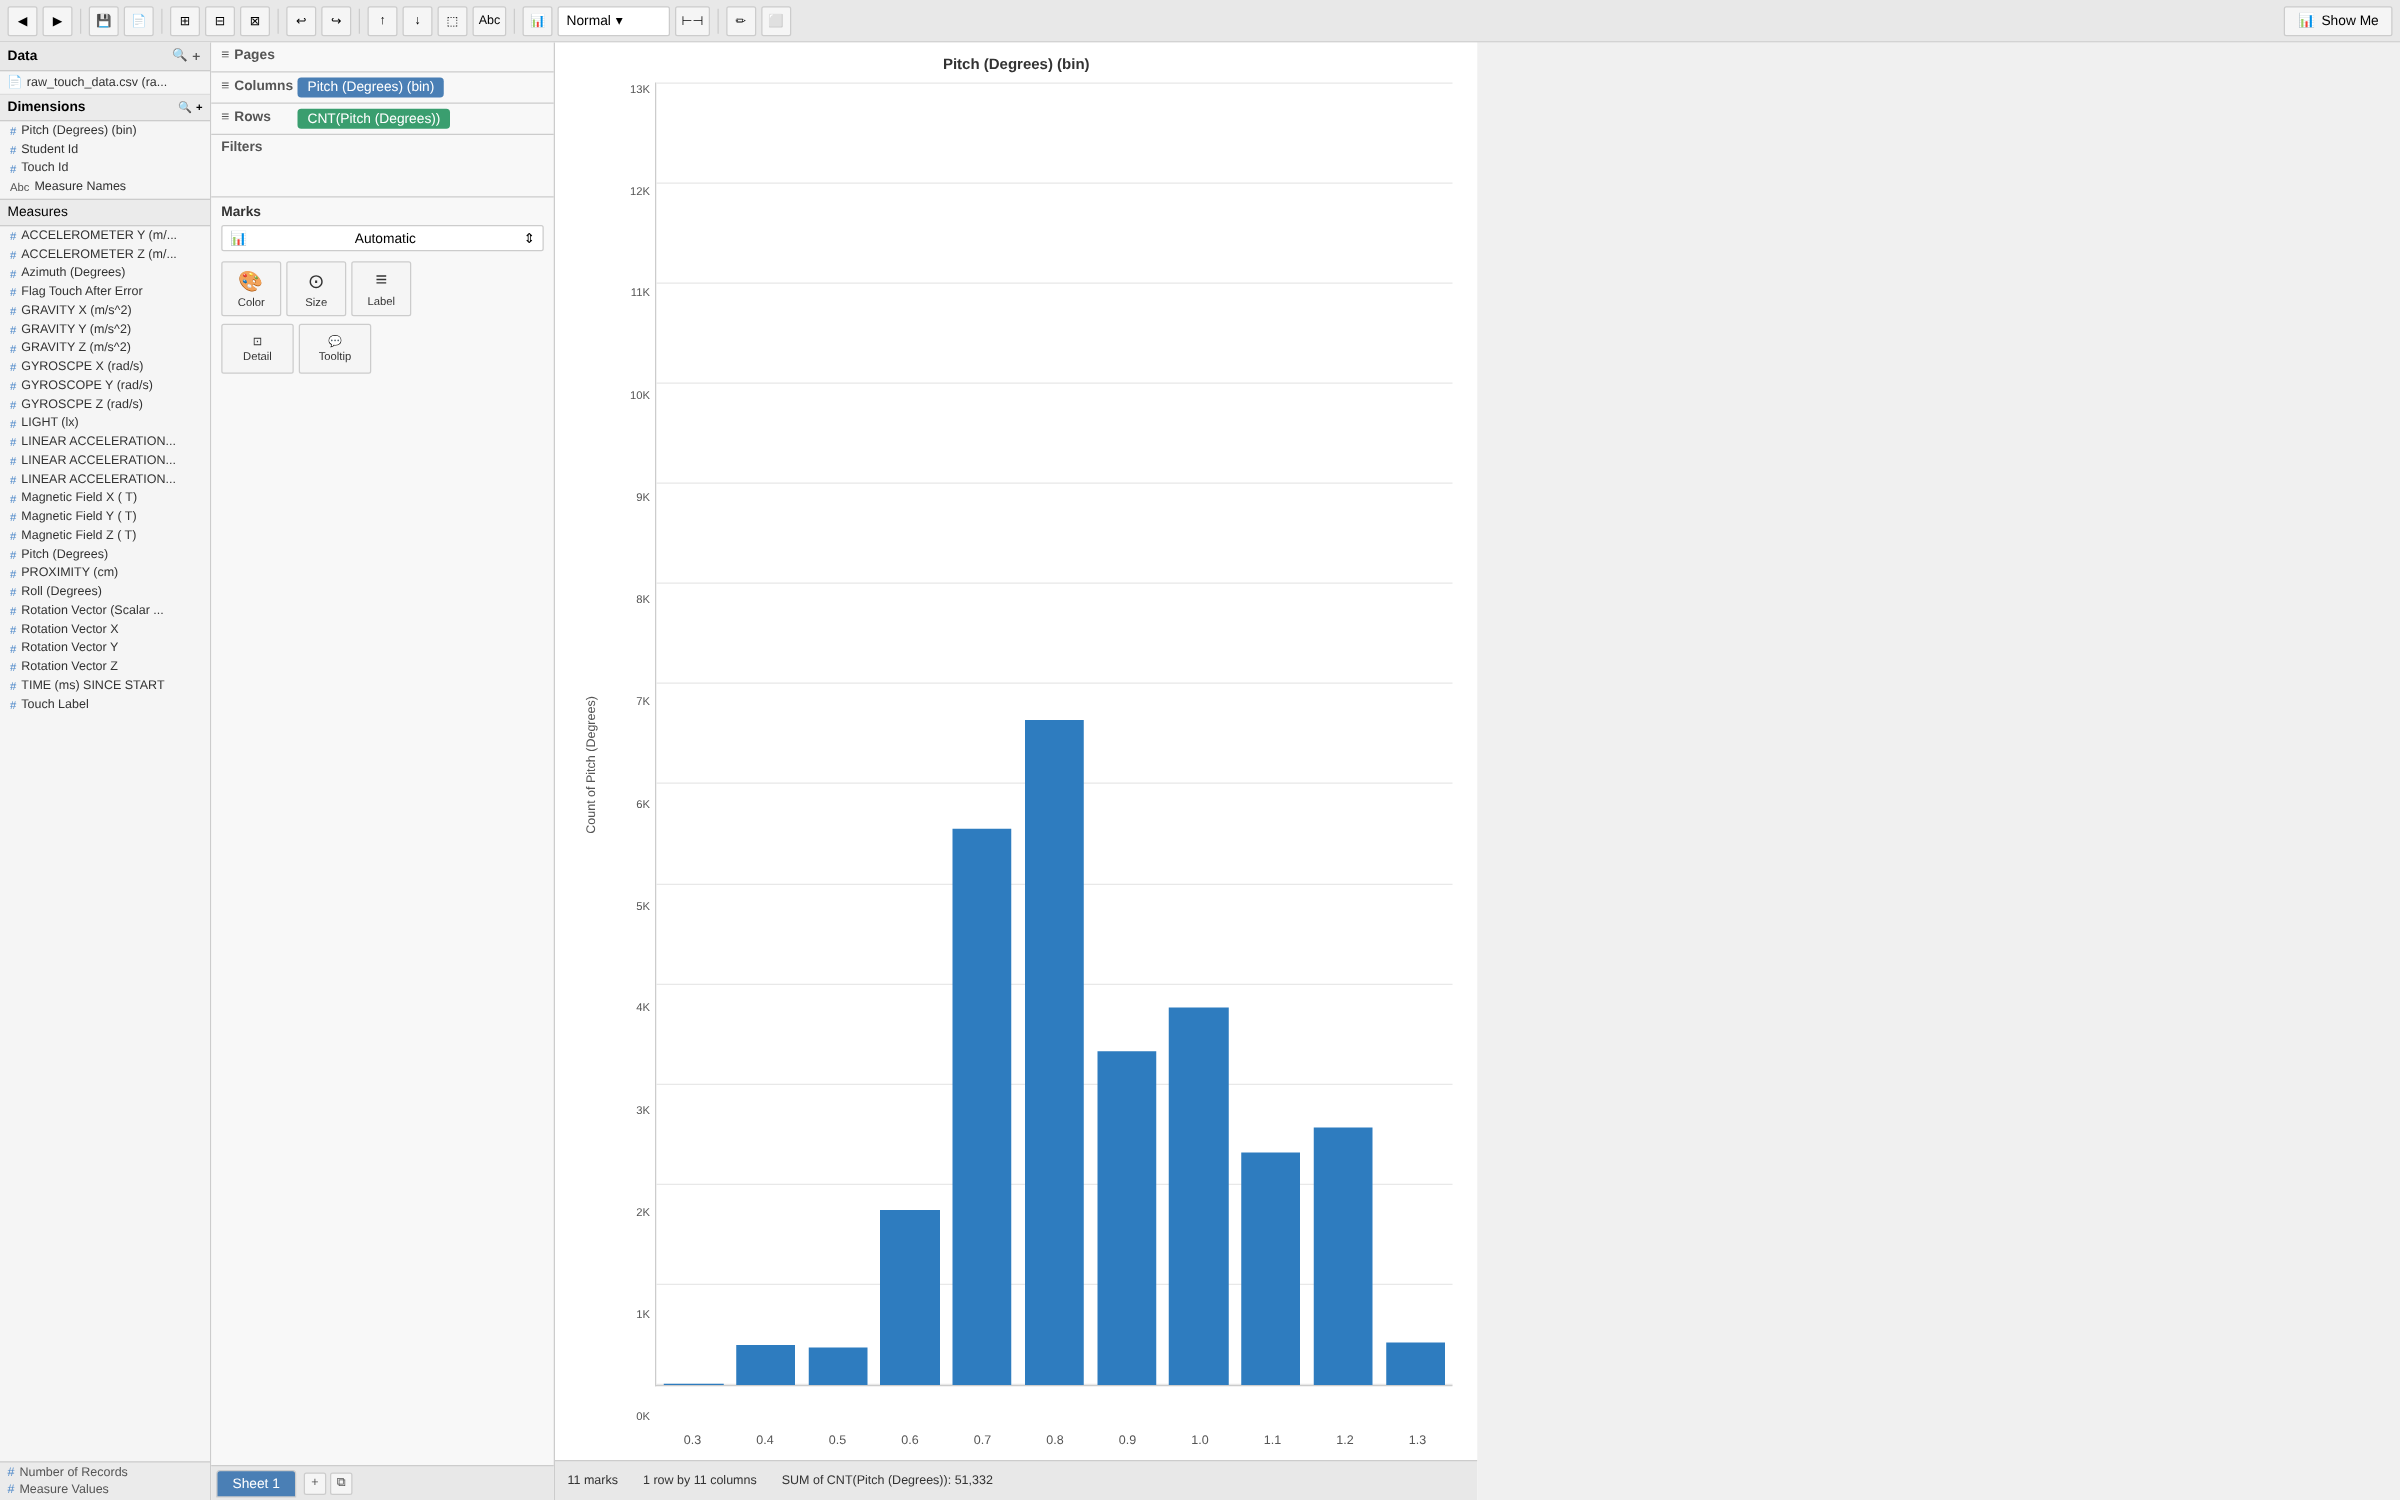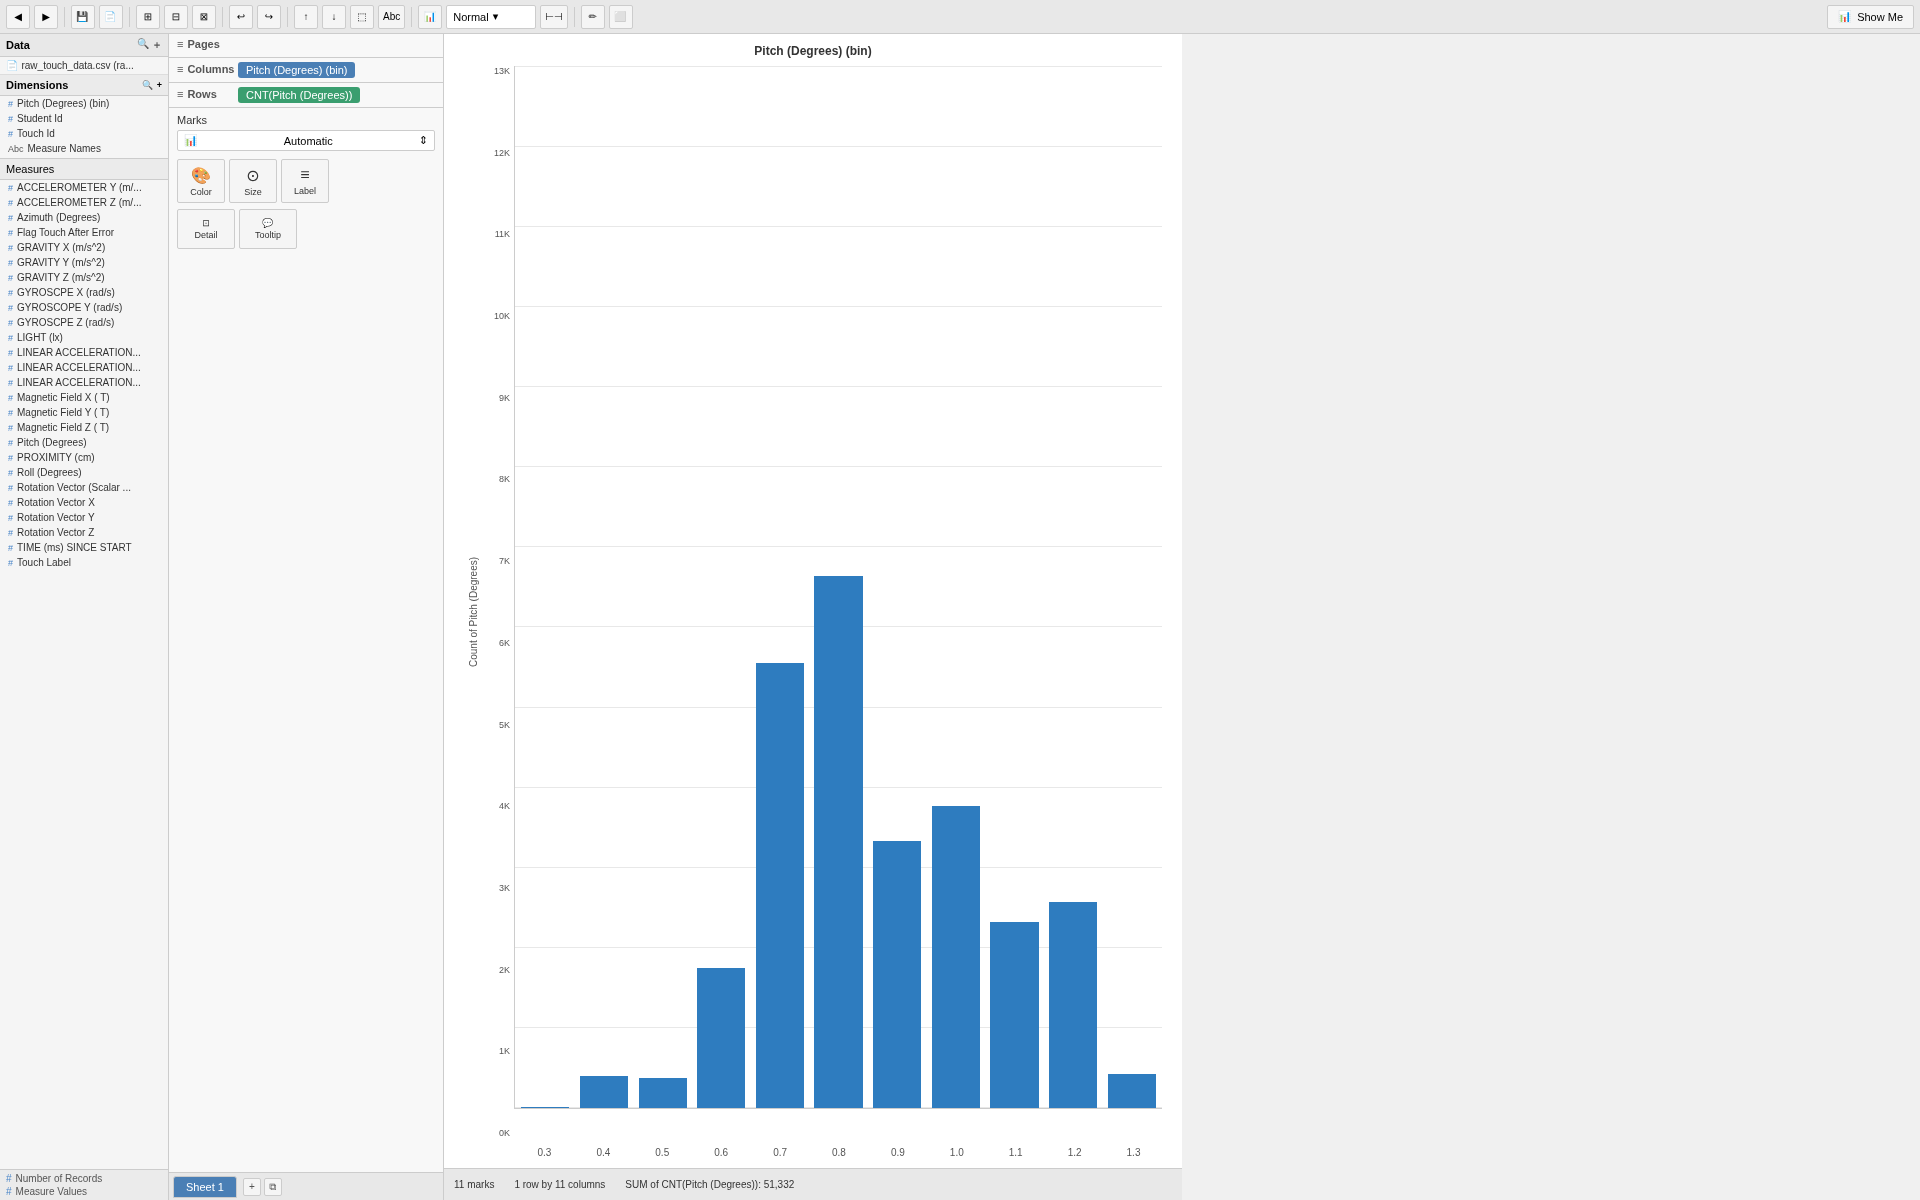--- a/index.html
+++ b/index.html
@@ -195,21 +195,21 @@
       border-bottom: 1px solid #ccc;
       min-height: 50px;
     }
 
     
     .marks-section {
       padding: 6px 8px;
     }
     .marks-header {
       font-size: 11px;
-      font-weight: normal;
+      font-weight: bold;
       color: #333;
       margin-bottom: 4px;
     }
     .marks-dropdown {
       border: 1px solid #ccc;
       border-radius: 2px;
       background: white;
       padding: 3px 6px;
       font-size: 11px;
       width: 100%;
@@ -314,21 +314,21 @@
     .chart-title {
       text-align: center;
       font-size: 12px;
       font-weight: bold;
       color: #333;
       margin-bottom: 8px;
     }
     .chart-inner {
       flex: 1;
       display: flex;
-      gap: 0;
+      gap: 10px;
     }
     .y-axis-label {
       writing-mode: vertical-rl;
       transform: rotate(180deg);
       font-size: 10px;
       color: #555;
       display: flex;
       align-items: center;
       justify-content: center;
       padding-right: 4px;
@@ -648,20 +648,25 @@
     </div>
 
     <div class="rows-row">
       <div class="section-label row-label">
         <span>≡</span>
         <span>Rows</span>
       </div>
       <div class="pill green">CNT(Pitch (Degrees))</div>
     </div>
 
+    <div class="filters-section">
+      <div class="section-label">
+        <span>Filters</span>
+      </div>
+    </div>
 
     <div class="marks-section">
       <div class="marks-header">Marks</div>
       <div class="marks-dropdown">
         <span>📊</span>
         <span>Automatic</span>
         <span>⇕</span>
       </div>
       <div class="marks-buttons">
         <div class="mark-btn">

